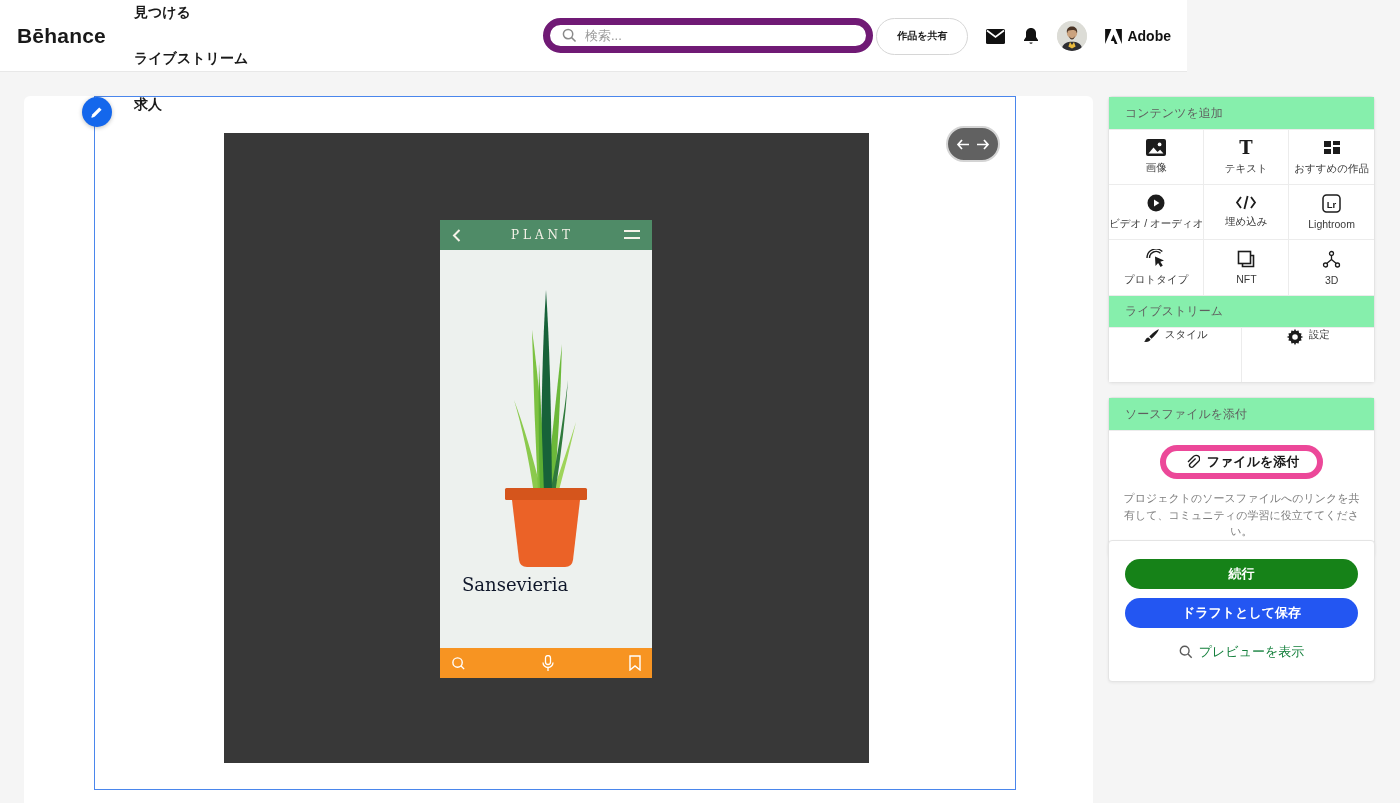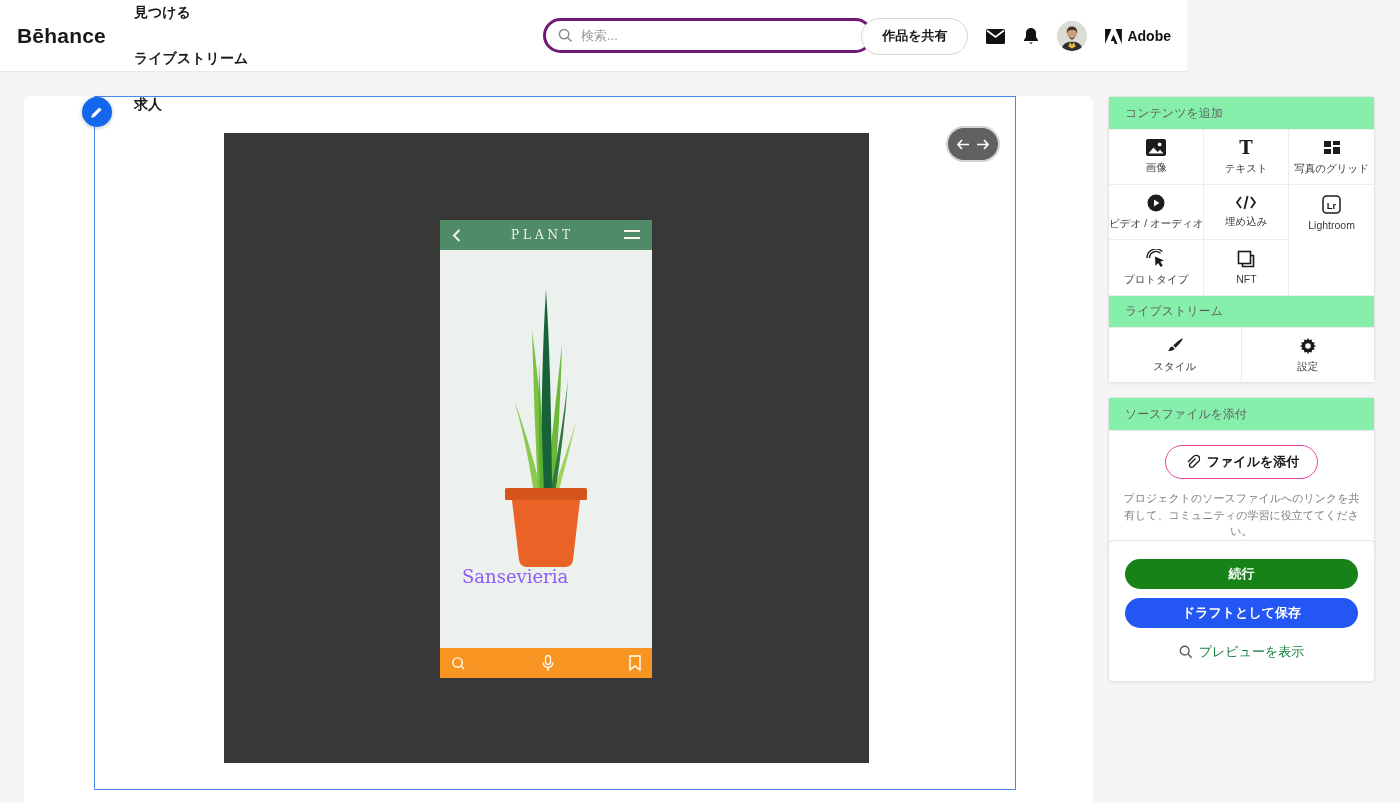--- a/index.html
+++ b/index.html
@@ -6,26 +6,26 @@
   html,body { width:1400px; height:803px; overflow:hidden; background:#f5f5f5;
     font-family:"Liberation Sans", sans-serif; }
 
   
   .topnav { position:absolute; left:0; top:0; width:1187px; height:72px; background:#fff;
     border-bottom:1px solid #e8e8e8; display:flex; align-items:center; z-index:50; }
   .logo { font-size:21px; font-weight:bold; color:#191919; margin-left:17px; letter-spacing:.2px; }
   .navlinks { display:flex; gap:28px; margin-left:28px;flex-direction:column; }
   .navlink { font-size:14px; font-weight:bold; color:#191919; cursor:pointer; white-space:nowrap; }
   .searchwrap { position:absolute; left:543px; top:18px; width:330px; height:35px;
-    border:3px solid #701a75; border-radius:18px; background:#fff; display:flex; align-items:center; padding:0 12px; }
+    border:7px solid #701a75; border-radius:18px; background:#fff; display:flex; align-items:center; padding:0 12px; }
   .searchwrap input { border:none; outline:none; font-size:13px; color:#333; margin-left:8px; width:270px; background:transparent; }
   .searchwrap input::placeholder { color:#9a9a9a; }
   .nav-right { position:absolute; right:16px; top:0; height:72px; display:flex; align-items:center; gap:18px; }
   .share-btn { border:1px solid #d6d6d6; border-radius:19px; background:#fff; height:37px;
-    padding:4px 20px; font-size:13px; font-weight:bold; color:#191919; cursor:pointer; }
+    padding:4px 20px; font-size:10px; font-weight:bold; color:#191919; cursor:pointer; }
   .icon-btn { background:none; border:none; cursor:pointer; display:flex; align-items:center; }
   .avatar { width:30px; height:30px; border-radius:50%; overflow:hidden; background:#dcdcd6; cursor:pointer; }
   .adobe { display:flex; align-items:center; gap:5px; cursor:pointer; }
   .adobe span { font-size:14px; font-weight:bold; color:#111; }
 
   
   .work-canvas { position:absolute; left:24px; top:96px; width:1069px; height:720px;
     background:#fff; border-radius:6px 6px 0 0; }
   .selection { position:absolute; left:94px; top:96px; width:922px; height:694px;
     border:1px solid #4a86ec; }
@@ -38,46 +38,46 @@
     gap:6px; cursor:pointer; z-index:20; }
 
   
   .phone { position:absolute; left:216px; top:87px; width:212px; height:458px; background:#edf1ee;
     display:flex; flex-direction:column; }
   .phone-header { height:30px; background:#4f8b67; display:flex; align-items:center;
     justify-content:space-between; padding:0 12px; flex:0 0 auto; }
   .phone-title { font-family:"DejaVu Serif", serif; font-size:12px; letter-spacing:4px; color:#f5f2e8; }
   .phone-body { flex:1 1 auto; position:relative; }
   .plant-svg { position:absolute; left:36px; top:22px; }
-  .phone-heading { position:absolute; left:22px; top:316px; font-family:"DejaVu Serif", serif;
-    font-size:18px; color:#8b5cf6; }
+  .phone-heading { position:absolute; left:22px; top:324px; font-family:"DejaVu Serif", serif;
+    font-size:18px; color:#0f172a; }
   .phone-desc { position:absolute; left:22px; top:362px; width:160px; font-family:"DejaVu Serif", serif;
     font-size:9px; line-height:1.5; color:#979c98; }
   .phone-footer { height:30px; background:#f79422; display:flex; align-items:center;
     justify-content:space-between; padding:0 11px; flex:0 0 auto; }
 
   
   .panel { position:absolute; left:1108px; width:267px; background:#fff; border:1px solid #e4e4e4;
     border-radius:4px; box-shadow:0 1px 3px rgba(0,0,0,.06); }
   .panel-header { height:33px; display:flex; align-items:center; padding:0 16px; font-size:12px;
     color:#5f5f5f; border-bottom:1px solid #ececec; background:#86efac; }
   .tools-grid { display:grid; grid-template-columns:1fr 1fr 1fr; }
   .tool-cell { height:55px; display:flex; flex-direction:column; align-items:center; justify-content:center;
     gap:5px; cursor:pointer; border-right:1px solid #ececec; border-bottom:1px solid #ececec; background:#fff; }
   .tool-cell:nth-child(3n) { border-right:none; }
   .tool-cell:nth-last-child(-n+3) { border-bottom:none; }
   .tool-label { font-size:10.5px; color:#3a3a3a; white-space:nowrap; }
   .edit-grid { display:grid; grid-template-columns:1fr 1fr; }
-  .edit-cell { height:54px; display:flex; flex-direction:column; align-items:center; justify-content:center;
+  .edit-cell { height:54px; display:flex; align-items:flex-start; justify-content:center;
     gap:5px; cursor:pointer; border-right:1px solid #ececec; background:#fff; }
   .edit-cell:last-child { border-right:none; }
   .section-divider { border-top:1px solid #ececec; }
 
   .attach-body { padding:14px 14px 16px; text-align:center; }
-  .attach-btn { border:1px solid #ec4899; background:#fff; border-radius:18px; height:34px; padding:0 18px;
+  .attach-btn { border:6px solid #ec4899; background:#fff; border-radius:18px; height:34px; padding:0 18px;
     font-size:13px; font-weight:bold; color:#191919; cursor:pointer; display:inline-flex; align-items:center; gap:7px; }
   .attach-desc { margin-top:11px; font-size:11px; line-height:1.5; color:#7d7d7d; }
 
   .actions-body { padding:18px 16px 20px; }
   .btn-continue { width:100%; height:30px; border:none; border-radius:16px; background:#168218; color:#fff;
     font-size:13px; font-weight:bold; cursor:pointer; }
   .btn-draft { width:100%; height:30px; border:none; border-radius:16px; background:#2356f2; color:#fff;
     font-size:13px; font-weight:bold; cursor:pointer; margin-top:9px; }
   .preview-link { margin-top:15px; display:flex; align-items:center; justify-content:center; gap:6px;
     font-size:13px; color:#15803d; cursor:pointer; background:none; border:none; width:100%; }
@@ -216,21 +216,21 @@
         </svg>
       <span class="tool-label">テキスト</span>
     </div>
     <div class="tool-cell">
       <svg width="18" height="18" viewBox="0 0 18 18">
           <rect x="1" y="2" width="7" height="6" fill="#1c1c1c"></rect>
           <rect x="10" y="2" width="7" height="4" fill="#1c1c1c"></rect>
           <rect x="1" y="10" width="7" height="5" fill="#1c1c1c"></rect>
           <rect x="10" y="8" width="7" height="7" fill="#1c1c1c"></rect>
         </svg>
-      <span class="tool-label">写真のグリッド</span>
+      <span class="tool-label">おすすめの作品</span>
     </div>
     <div class="tool-cell">
       <svg width="18" height="18" viewBox="0 0 18 18">
           <circle cx="9" cy="9" r="8.5" fill="#1c1c1c"></circle>
           <path d="M7 5.4l5.4 3.6L7 12.6z" fill="#fff"></path>
         </svg>
       <span class="tool-label">ビデオ / オーディオ</span>
     </div>
     <div class="tool-cell">
       <svg width="22" height="15" viewBox="0 0 22 15">
@@ -254,20 +254,29 @@
           <path d="M9 7.5l9 4-3.7 1.2 2.5 3.8-2.2 1.4-2.5-3.8-2.6 2.9z" fill="#1c1c1c"></path>
         </svg>
       <span class="tool-label">プロトタイプ</span>
     </div>
     <div class="tool-cell">
       <svg width="18" height="18" viewBox="0 0 18 18">
           <rect x="1.5" y="1.5" width="12" height="12" fill="none" stroke="#1c1c1c" stroke-width="1.6"></rect>
           <path d="M13.5 5.5H16.5V16.5H5.5V13.5" fill="none" stroke="#1c1c1c" stroke-width="1.6"></path>
         </svg>
       <span class="tool-label">NFT</span>
+    </div>
+    <div class="tool-cell">
+      <svg width="19" height="19" viewBox="0 0 19 19">
+          <circle cx="9.5" cy="3.5" r="2" fill="none" stroke="#1c1c1c" stroke-width="1.3"></circle>
+          <circle cx="3.5" cy="15" r="2" fill="none" stroke="#1c1c1c" stroke-width="1.3"></circle>
+          <circle cx="15.5" cy="15" r="2" fill="none" stroke="#1c1c1c" stroke-width="1.3"></circle>
+          <path d="M9.5 5.5v4M9.5 9.5L4.7 13.5M9.5 9.5l4.8 4" fill="none" stroke="#1c1c1c" stroke-width="1.3"></path>
+        </svg>
+      <span class="tool-label">3D</span>
     </div>
   </div>
   <div class="panel-header section-divider">ライブストリーム</div>
   <div class="edit-grid">
     <div class="edit-cell">
       <svg width="18" height="18" viewBox="0 0 18 18">
           <path d="M16.6 1.2c-2.4.8-7 4.8-9.3 7.3l2.2 2.2c2.5-2.3 6.5-6.9 7.3-9.3z" fill="#1c1c1c"></path>
           <path d="M6.4 9.4L8.6 11.6c-.6 1.4-2.2 2.4-4.6 2.4-.8 0-1.6-.2-2-.4 1.2-.6 1.4-1.2 1.6-2 .3-1 1.3-1.9 2.8-2.2z" fill="#1c1c1c"></path>
         </svg>
       <span class="tool-label">スタイル</span>

